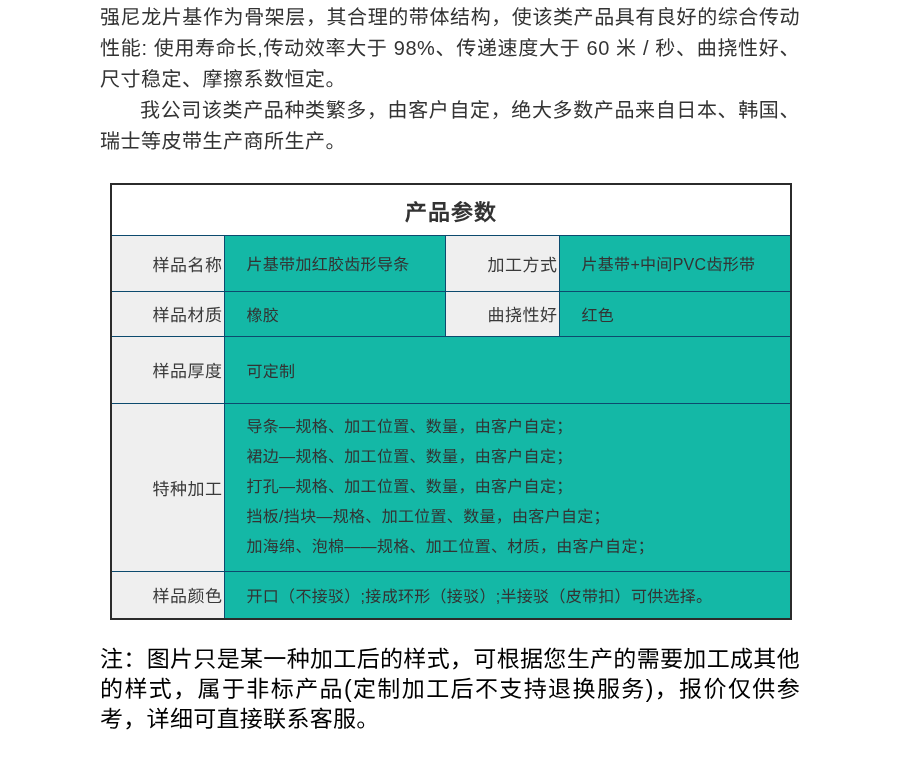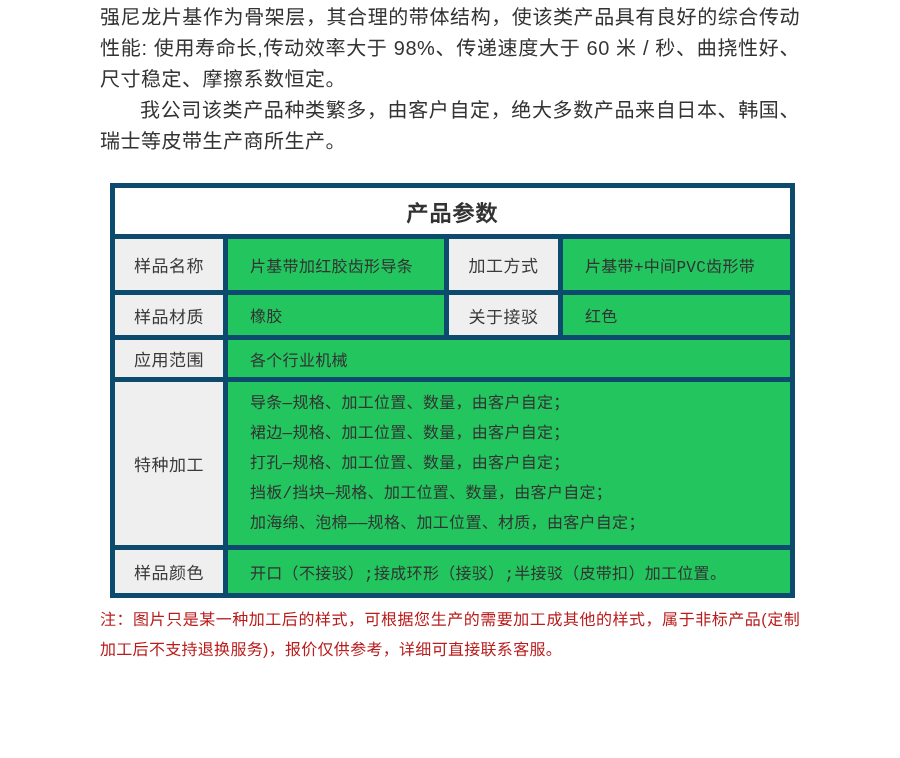--- a/index.html
+++ b/index.html
@@ -32,64 +32,63 @@
     text-indent: 2em;
   }
   .param-table {
     margin: 26px 0 0 10px;
     width: 680px;
     border-collapse: collapse;
     table-layout: fixed;
     border: 2px solid #2b2b2b;
   }
   .param-table td, .param-table th {
-    border: 5px solid #0c4a6e;
+    border: 1px solid #0c4a6e;
     box-sizing: border-box;
     font-weight: normal;
-    font-family: Liberation Mono, monospace;
   }
   .param-table th.table-title {
     height: 51px;
     font-size: 22px;
     font-weight: bold;
     text-align: center;
     color: #333333;
     background: #ffffff;
     letter-spacing: 1px;
   }
   .param-table td.label-cell {
     background: #efefef;
-    text-align: center;
+    text-align: right;
     font-size: 17px;
     color: #3a3a3a;
     letter-spacing: 0.5px;
   }
   .param-table td.value-cell {
-    background: #22c55e;
+    background: #14b8a6;
     font-size: 16px;
     color: #333333;
     padding-left: 22px;
     letter-spacing: 0.3px;
   }
   .row-name   { height: 56px; }
   .row-mat    { height: 45px; margin-left: 46px; }
   .row-thick  { height: 67px; }
   .row-app    { height: 42px; }
   .row-spec   { height: 168px; }
   .row-joint  { height: 48px; }
   .spec-line {
     line-height: 30px;
     font-size: 16px;
     color: #333333;
   }
   .note {
-    margin: 7px 0 0 0;
-    font-size: 16px;
+    margin: 24px 0 0 0;
+    font-size: 23px;
     line-height: 30px;
-    color: #b91c1c;
+    color: #000000;
     text-align: justify;
     letter-spacing: 0.3px;
   }
 </style>
 </head>
 <body>
 
 <div class="page">
 
   <div class="intro">
@@ -110,39 +109,39 @@
       </tr>
       <tr class="row-name">
         <td class="label-cell">样品名称</td>
         <td class="value-cell">片基带加红胶齿形导条</td>
         <td class="label-cell">加工方式</td>
         <td class="value-cell">片基带+中间PVC齿形带</td>
       </tr>
       <tr class="row-mat">
         <td class="label-cell">样品材质</td>
         <td class="value-cell">橡胶</td>
-        <td class="label-cell">关于接驳</td>
+        <td class="label-cell">曲挠性好</td>
         <td class="value-cell">红色</td>
       </tr>
-      <tr class="row-app">
-        <td class="label-cell">应用范围</td>
-        <td class="value-cell" colspan="3">各个行业机械</td>
+      <tr class="row-thick">
+        <td class="label-cell">样品厚度</td>
+        <td class="value-cell" colspan="3">可定制</td>
       </tr>
       <tr class="row-spec">
         <td class="label-cell">特种加工</td>
         <td class="value-cell" colspan="3">
           <div class="spec-line">导条—规格、加工位置、数量，由客户自定；</div>
           <div class="spec-line">裙边—规格、加工位置、数量，由客户自定；</div>
           <div class="spec-line">打孔—规格、加工位置、数量，由客户自定；</div>
           <div class="spec-line">挡板/挡块—规格、加工位置、数量，由客户自定；</div>
           <div class="spec-line">加海绵、泡棉——规格、加工位置、材质，由客户自定；</div>
         </td>
       </tr>
       <tr class="row-joint">
         <td class="label-cell">样品颜色</td>
-        <td class="value-cell" colspan="3">开口（不接驳）;接成环形（接驳）;半接驳（皮带扣）加工位置。</td>
+        <td class="value-cell" colspan="3">开口（不接驳）;接成环形（接驳）;半接驳（皮带扣）可供选择。</td>
       </tr>
     </tbody>
   </table>
 
   <p class="note">注：图片只是某一种加工后的样式，可根据您生产的需要加工成其他的样式，属于非标产品(定制加工后不支持退换服务)，报价仅供参考，详细可直接联系客服。</p>
 
 </div>
 
 </body></html>

